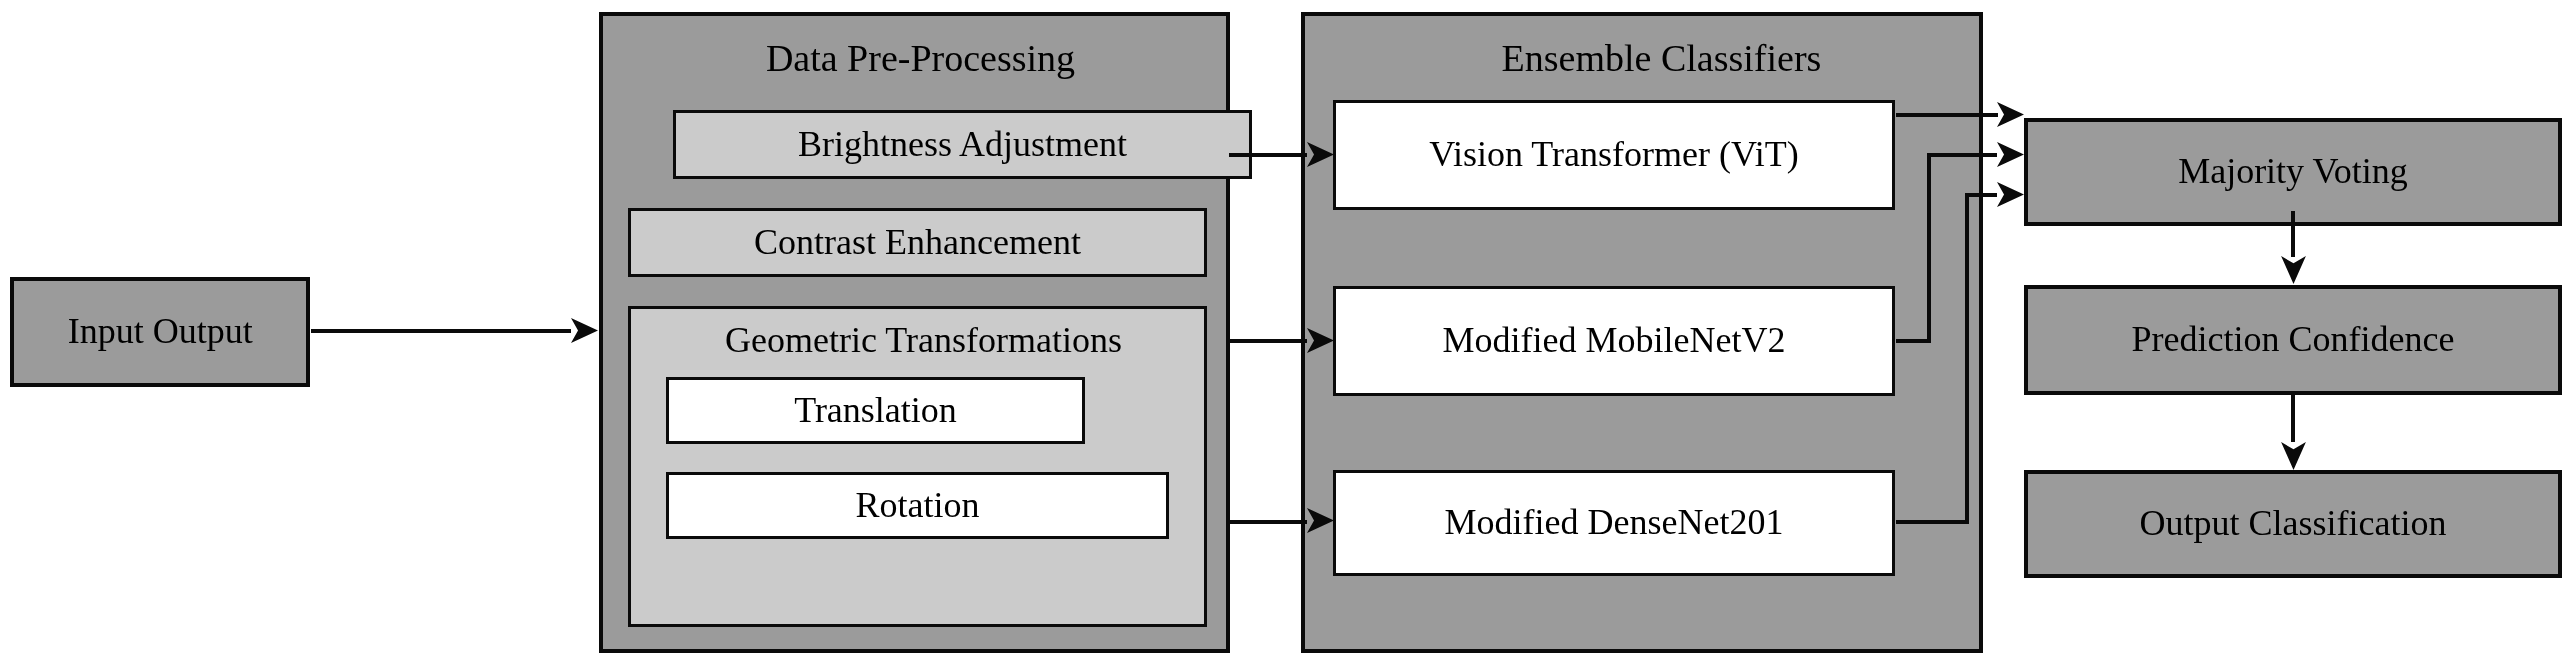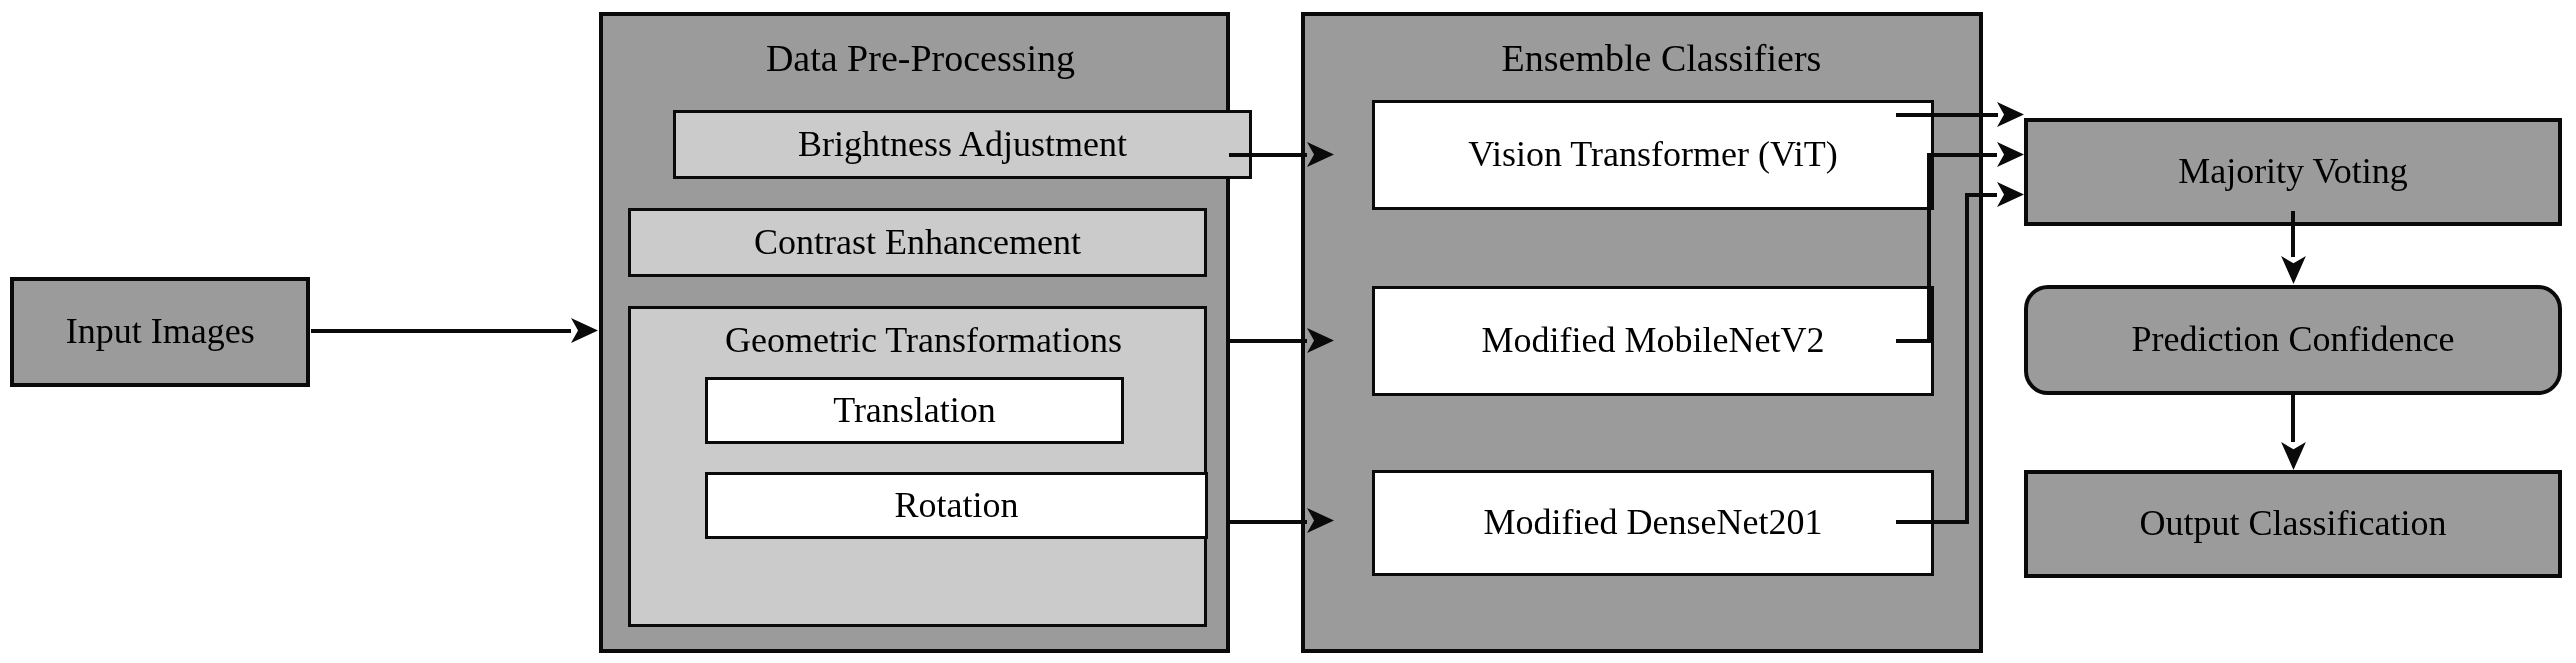--- a/index.html
+++ b/index.html
@@ -3,36 +3,36 @@
 <meta charset="utf-8">
 <style>
   html,body{margin:0;padding:0;background:#fff;}
   #canvas{
     position:relative;width:2576px;height:663px;background:var(--bg,#fff);
     font-family:"Liberation Serif","DejaVu Serif",serif;color:#000;overflow:hidden;
   }
   .node{position:absolute;box-sizing:border-box;display:flex;align-items:center;justify-content:center;text-align:center;}
   .gray{background:var(--node-fill,#9b9b9b);border:4.7px solid var(--line,#0a0a0a);}
   .light{background:var(--inner-fill,#cbcbcb);border:3.9px solid var(--line,#0a0a0a);}
-  .leaf{background:var(--leaf-fill,#fff);border:3.9px solid var(--line,#0a0a0a);margin-left:39px;}
+  .leaf{background:var(--leaf-fill,#fff);border:3.9px solid var(--line,#0a0a0a);}
   .container{position:absolute;box-sizing:border-box;background:var(--node-fill,#9b9b9b);border:4.7px solid var(--line,#0a0a0a);}
   .ctitle{position:absolute;left:12px;right:0;text-align:center;font-size:38px;line-height:47px;}
   .label{font-size:36px;line-height:1.1;}
   .seg{position:absolute;background:var(--line,#0a0a0a);}
   .ah{position:absolute;background:var(--line,#0a0a0a);}
   .ah-r{clip-path:polygon(0 10%,100% 50%,0 90%,26% 50%);}
   .ah-d{clip-path:polygon(10% 0,50% 100%,90% 0,50% 26%);}
 </style>
 </head>
 <body>
 
 <div id="canvas" style="--bg: #ffffff; --node-fill: #9b9b9b; --inner-fill: #cbcbcb; --leaf-fill: #ffffff; --line: #0a0a0a;">
 
   <div class="node gray label" style="left:10.2px;top:277px;width:300px;height:110px;">
-    <span>Input Images</span>
+    <span>Input Output</span>
   </div>
 
   <div class="container" style="left:599px;top:11.8px;width:631px;height:641px;">
     <div class="ctitle" style="top:19px;">Data Pre-Processing</div>
 
     <div class="node light label" style="left:41px;top:94px;width:579px;height:69px;margin-left:29px;">
       <span>Brightness Adjustment</span>
     </div>
 
     <div class="node light label" style="left:25px;top:192px;width:579px;height:69px;text-align:center;">
@@ -64,21 +64,21 @@
 
     <div class="node leaf label" style="left:28px;top:454px;width:562px;height:106px;">
       <span>Modified DenseNet201</span>
     </div>
   </div>
 
   <div class="node gray label" style="left:2024px;top:102px;width:538px;height:108px;margin-top:16px;">
     <span>Majority Voting</span>
   </div>
 
-  <div class="node gray label" style="left:2024px;top:285px;width:538px;height:110px;border-radius:24px;">
+  <div class="node gray label" style="left:2024px;top:285px;width:538px;height:110px;">
     <span>Prediction Confidence</span>
   </div>
 
   <div class="node gray label" style="left:2024px;top:470px;width:538px;height:108px;">
     <span>Output Classification</span>
   </div>
 
   <div>
     <div class="seg" style="left:311px;top:329px;width:260px;height:3.9px;"></div>
     <div class="ah ah-r" style="left:571px;top:315px;width:27px;height:31px;"></div>

